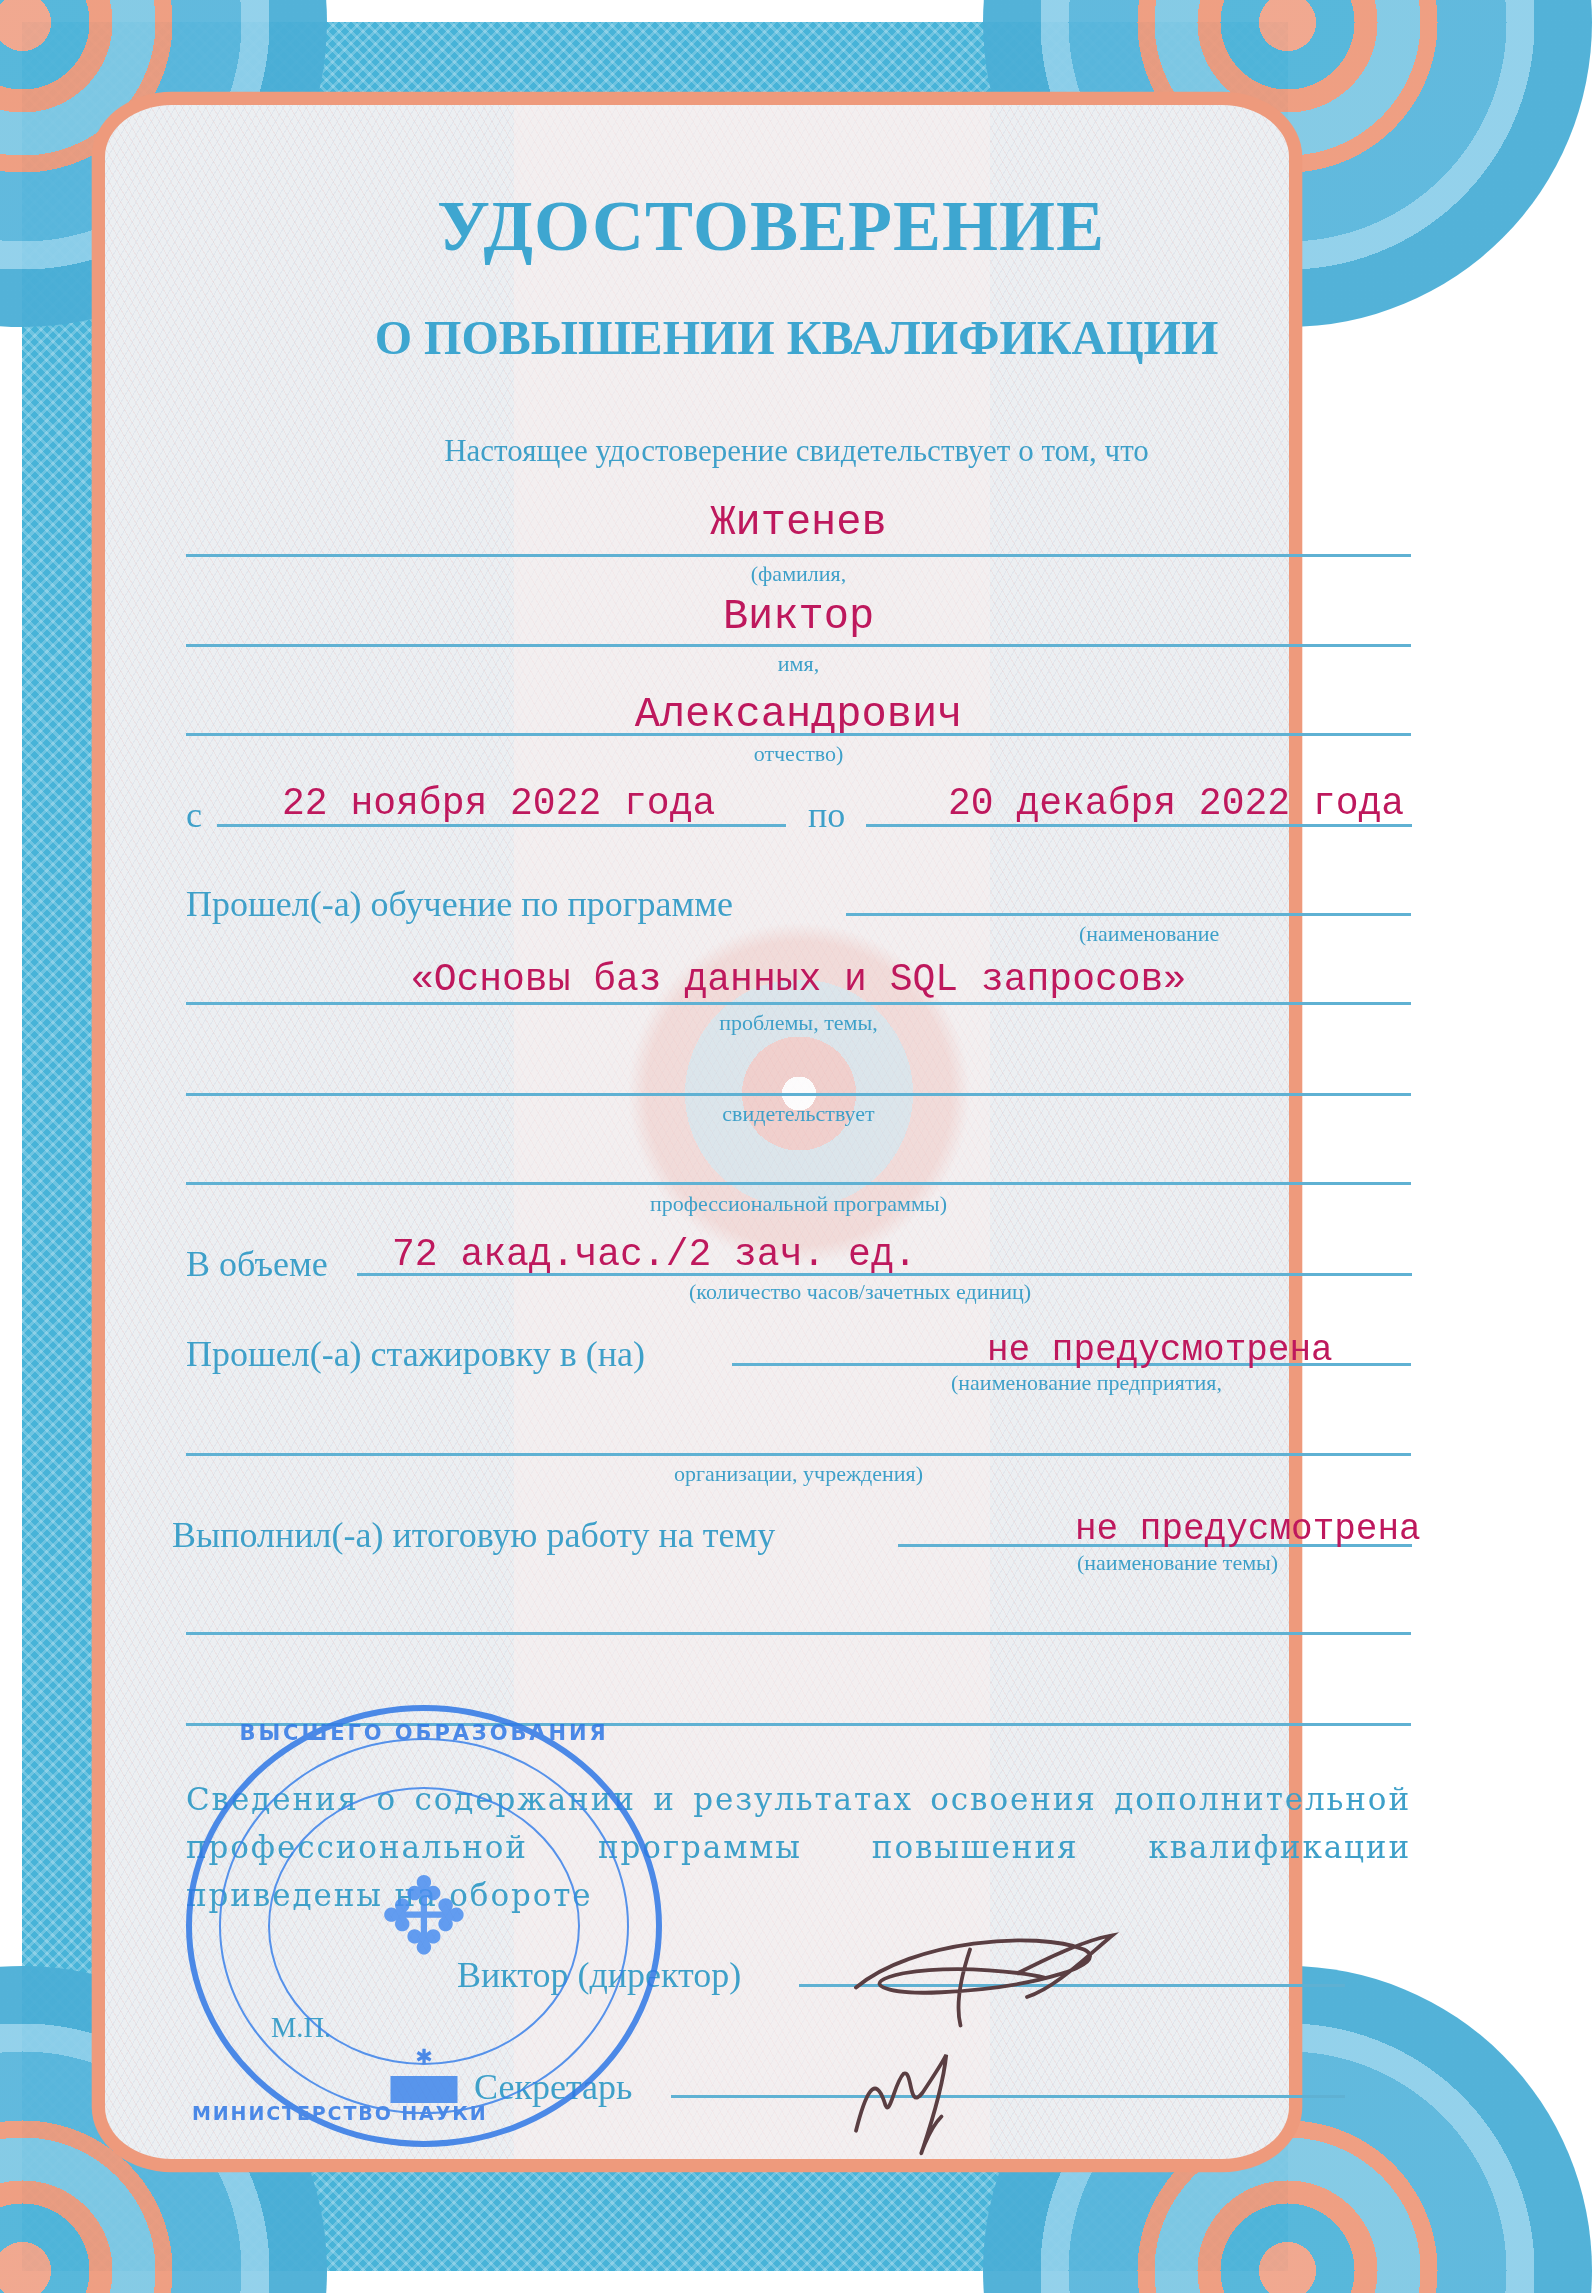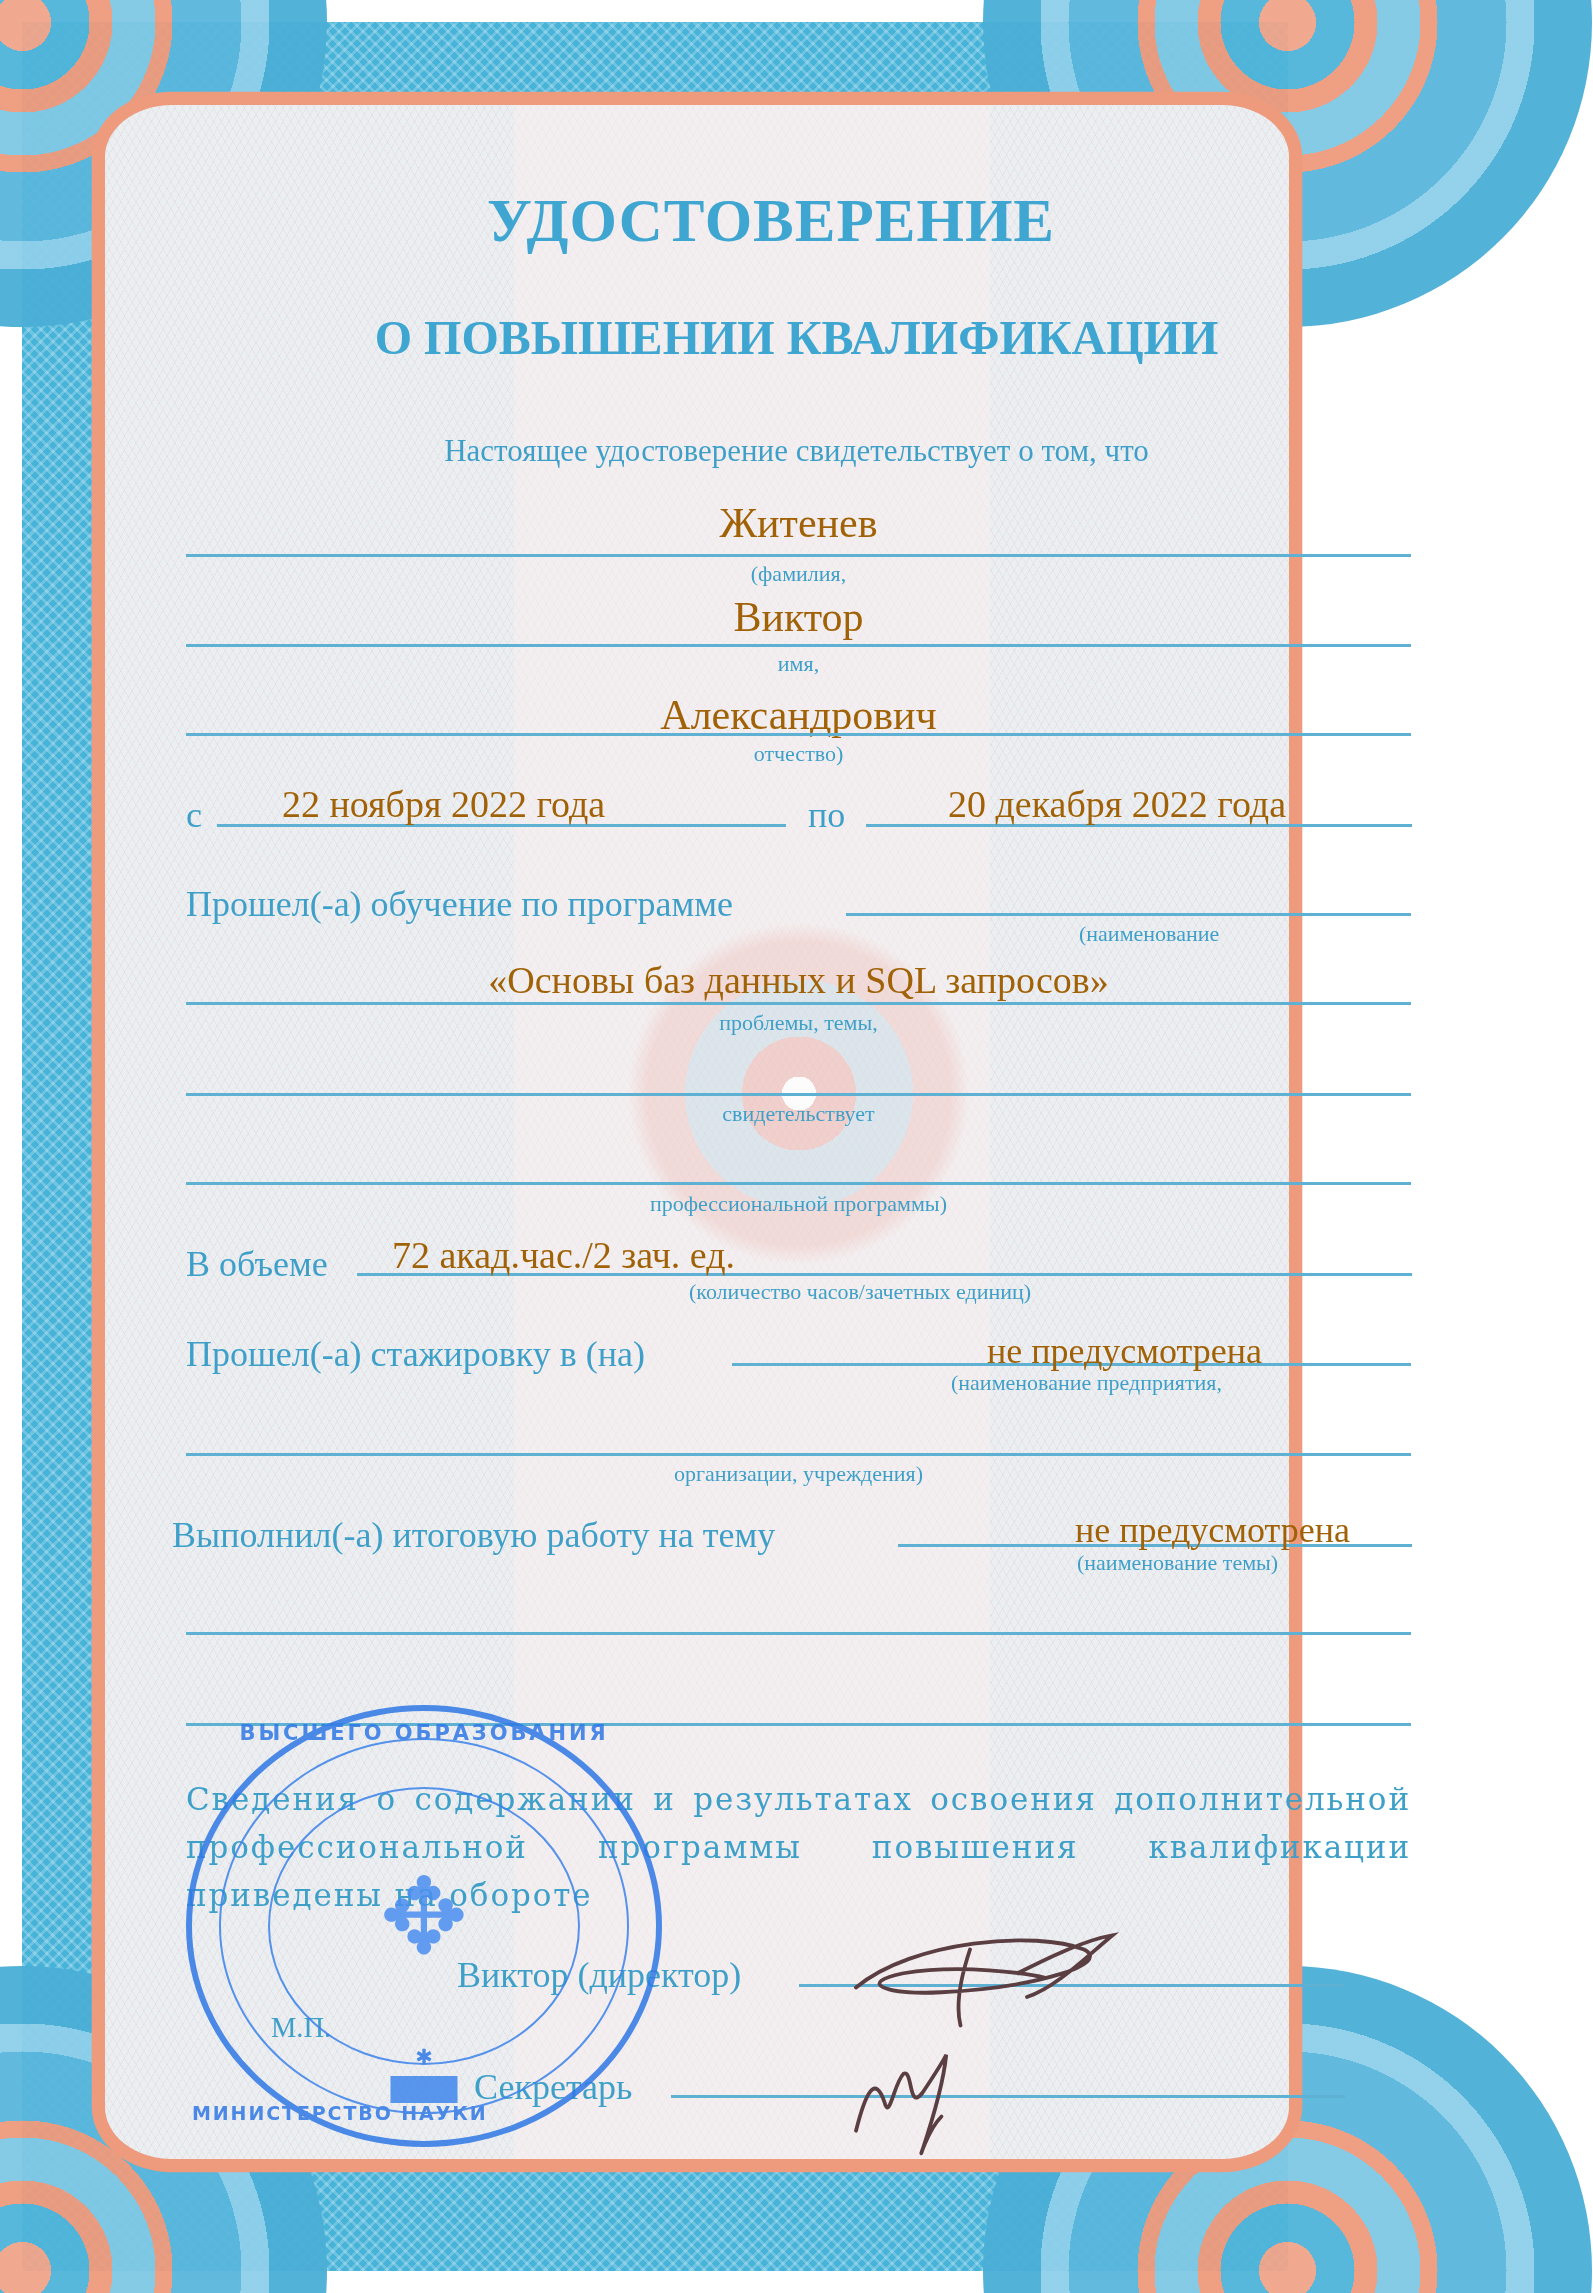--- a/index.html
+++ b/index.html
@@ -43,37 +43,37 @@
   .watermark {
     position: absolute; left: 628px; top: 913px; width: 342px; height: 361px;
     border-radius: 50%;
     background:
       radial-gradient(circle, rgba(255,255,255,0.8) 0 17px, rgba(235,150,140,0.35) 17px 57px,
         rgba(150,200,220,0.25) 57px 114px, rgba(235,160,150,0.25) 114px 152px, transparent 171px);
   }
 
   .title {
     position: absolute; left: 0; width: 1542px; top: 190px; text-align: center;
-    font-family: "Liberation Serif", serif; font-weight: bold; font-size: 61px;
+    font-family: "Liberation Serif", serif; font-weight: bold; font-size: 72px;
     letter-spacing: 1px; color: #3ea6d0; line-height: 1;
   }
   .subtitle {
     position: absolute; left: 0; width: 1593px; top: 314px; text-align: center;
     font-family: "Liberation Serif", serif; font-weight: bold; font-size: 48px;
     color: #3ea6d0; line-height: 1;
   }
   .intro {
     position: absolute; left: 0; width: 1593px; top: 433px; text-align: center;
     font-family: "Liberation Serif", serif; font-size: 31px; color: #3ea0c9;
   }
 
   .line { position: absolute; height: 2.9px; background: #5fb1d3; }
   .fill {
-    position: absolute; font-family: Liberation Serif, serif; font-size: 42px;
-    color: #a16207; white-space: nowrap; line-height: 1;
+    position: absolute; font-family: Liberation Mono, monospace; font-size: 42px;
+    color: #be185d; white-space: nowrap; line-height: 1;
   }
   .hint {
     position: absolute; font-family: "Liberation Serif", serif; font-size: 22px;
     color: #3ea0c9; white-space: nowrap; line-height: 1;
   }
   .label {
     position: absolute; font-family: "Liberation Serif", serif; font-size: 36px;
     color: #3ea0c9; white-space: nowrap; line-height: 1;
   }
   .center { text-align: center; }

